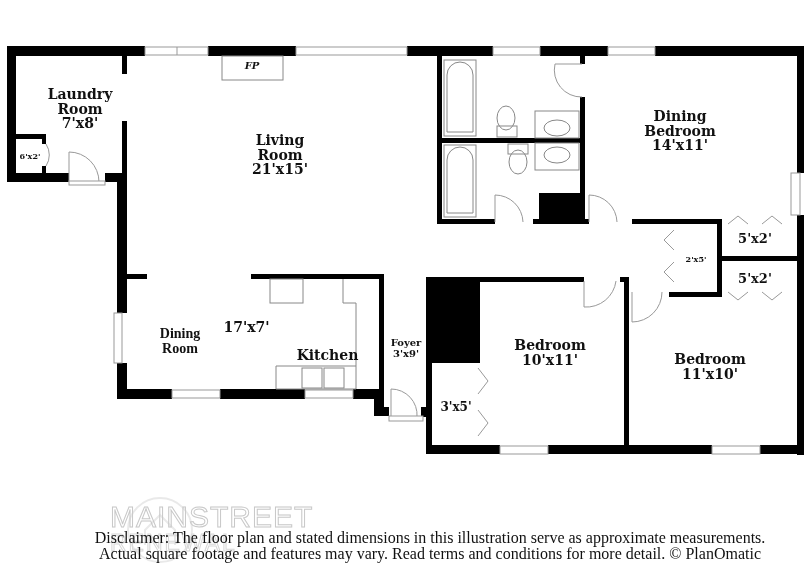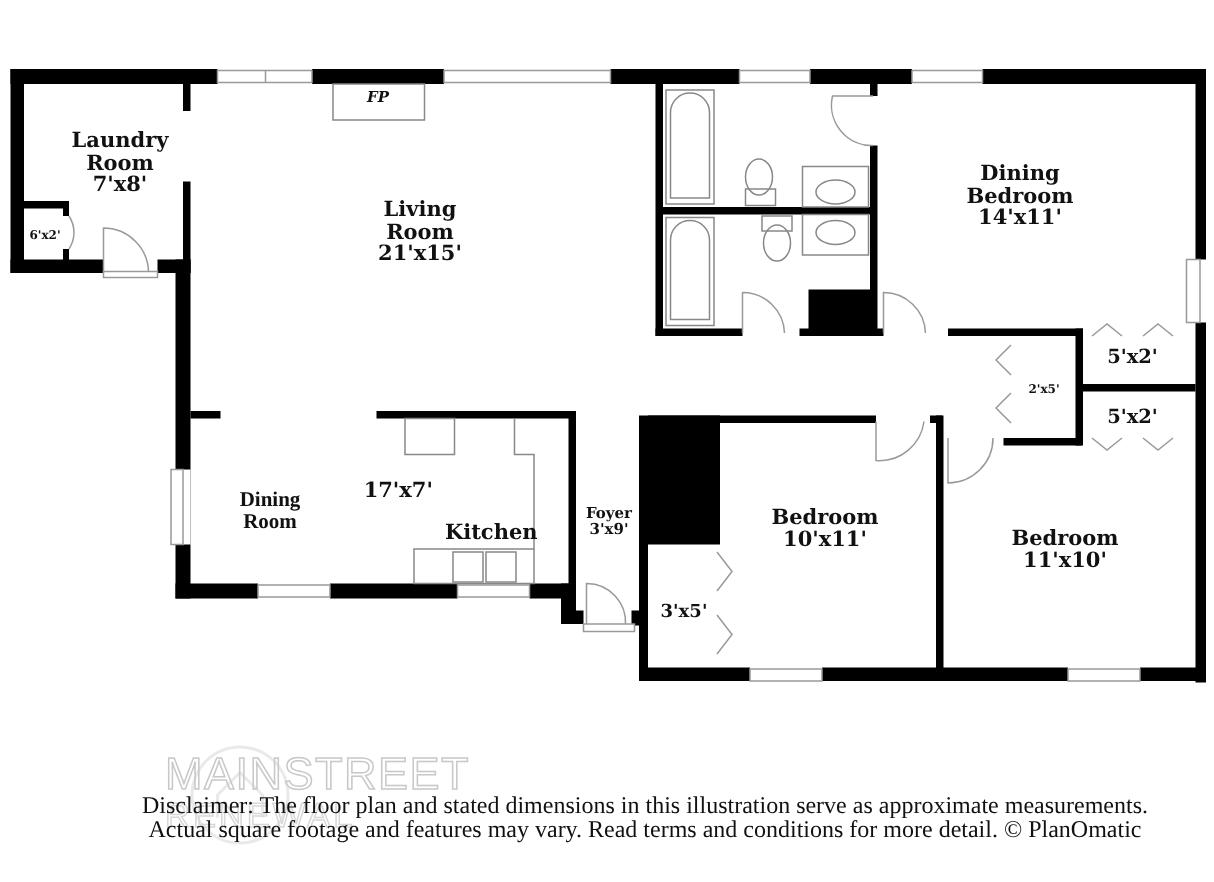--- a/index.html
+++ b/index.html
@@ -193,21 +193,21 @@
 <div class="lbl tiny" style="left:678px;top:255px;width:36px;">
   <span>2'x5'</span>
 </div>
 <div class="lbl big" style="left:145px;top:327px;width:70px;font-family:Liberation Serif, serif;">
   <span>Dining</span>
   <span>Room</span>
 </div>
 <div class="lbl big" style="left:290px;top:330px;width:75px;margin-top:18px;">
   <span>Kitchen</span>
 </div>
-<div class="lbl big" style="left:238px;top:320px;width:55px;">
+<div class="lbl big" style="left:219px;top:320px;width:55px;">
   <span>17'x7'</span>
 </div>
 <div class="lbl small" style="left:384px;top:338px;width:44px;">
   <span>Foyer</span>
   <span>3'x9'</span>
 </div>
 <div class="lbl big" style="left:500px;top:338px;width:100px;">
   <span>Bedroom</span>
   <span>10'x11'</span>
 </div>

